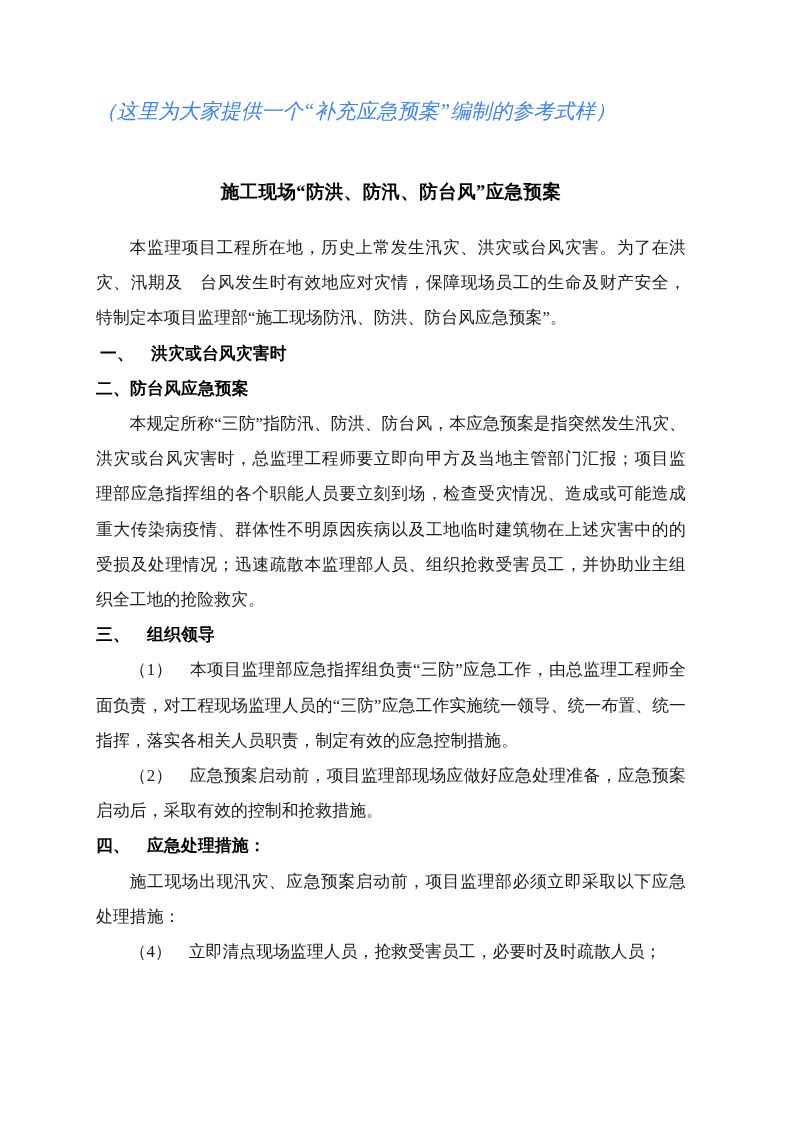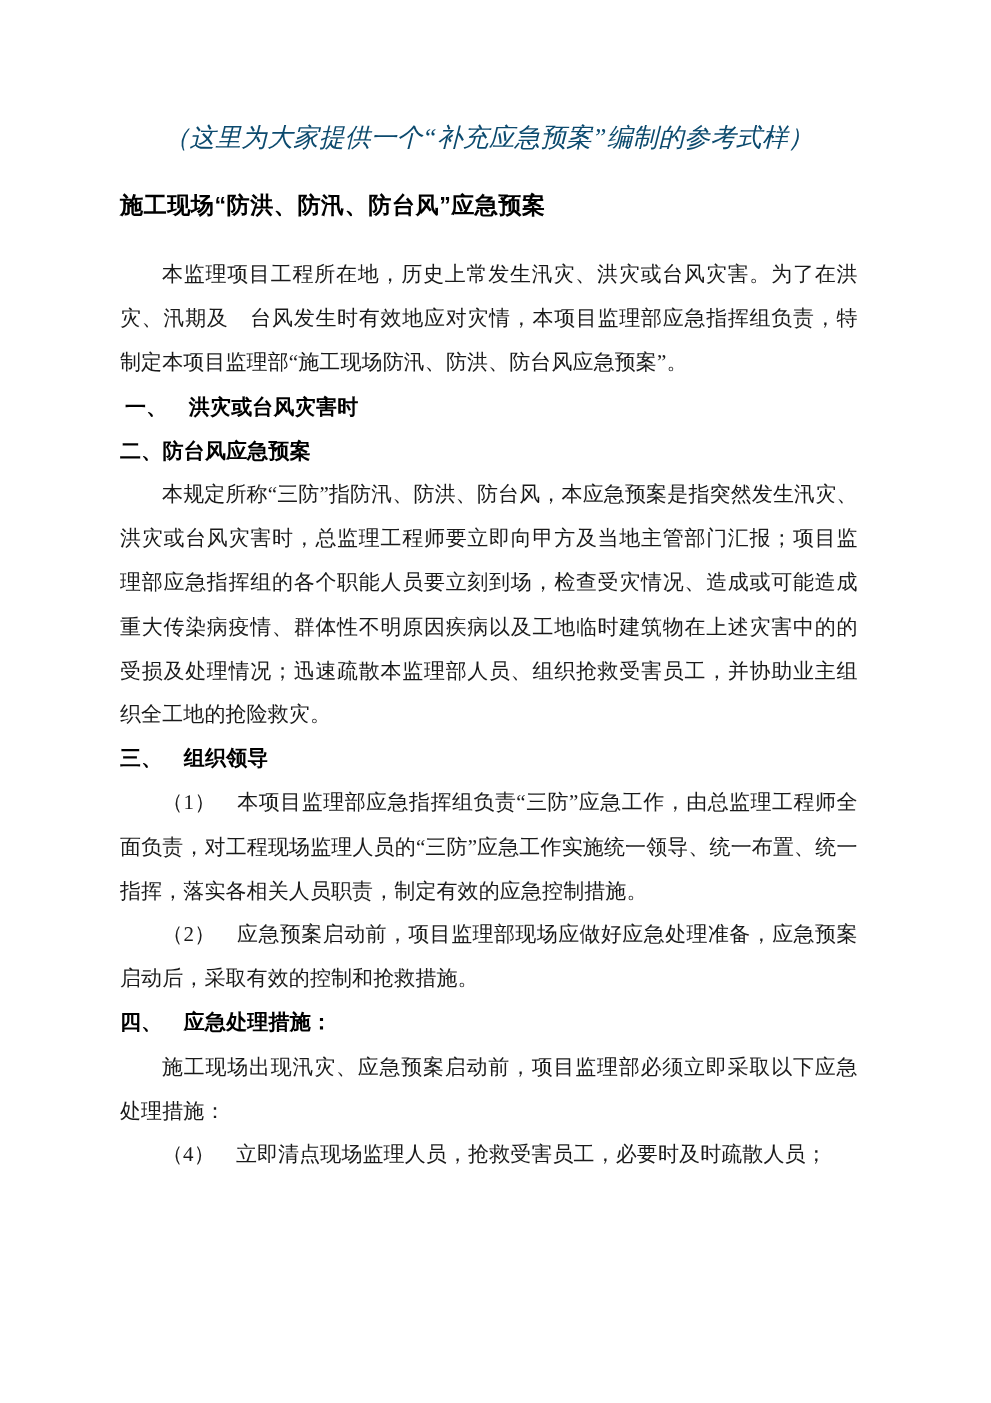--- a/index.html
+++ b/index.html
@@ -33,36 +33,36 @@
     top: 0;
     width: 590px;
   }
 
   
   .preface {
     font-family: "Liberation Serif", "DejaVu Serif", serif;
     font-style: italic;
     font-size: 20.5px;
     line-height: 30px;
-    text-align: center;
+    text-align: left;
     letter-spacing: 0.2px;
     margin-top: 96px;
-    color: #0c4a6e;
+    color: #3b82f6;
     white-space: nowrap;
   }
 
   
   .doc-title {
-    font-family: Liberation Sans, sans-serif;
+    font-family: Liberation Serif, serif;
     font-weight: 700;
     font-size: 18.5px;
     line-height: 28px;
-    text-align: left;
+    text-align: center;
     letter-spacing: 0.4px;
-    margin-top: 24px;
+    margin-top: 52px;
     color: #000000;
   }
 
   
   p.body {
     font-family: "Liberation Serif", "DejaVu Serif", serif;
     font-size: 16.8px;
     line-height: 35.2px;
     text-align: justify;
     text-justify: inter-ideograph;
@@ -94,21 +94,21 @@
 </head>
 <body>
 
 <div class="page">
   <div class="content">
 
     <div class="preface">（这里为大家提供一个“补充应急预案”编制的参考式样）</div>
 
     <div class="doc-title">施工现场“防洪、防汛、防台风”应急预案</div>
 
-    <p class="body first-para">本监理项目工程所在地，历史上常发生汛灾、洪灾或台风灾害。为了在洪灾、汛期及　台风发生时有效地应对灾情，本项目监理部应急指挥组负责，特制定本项目监理部“施工现场防汛、防洪、防台风应急预案”。</p>
+    <p class="body first-para">本监理项目工程所在地，历史上常发生汛灾、洪灾或台风灾害。为了在洪灾、汛期及　台风发生时有效地应对灾情，保障现场员工的生命及财产安全，特制定本项目监理部“施工现场防汛、防洪、防台风应急预案”。</p>
 
     <h2 class="section indent-1">一、　洪灾或台风灾害时</h2>
 
     <h2 class="section">二、防台风应急预案</h2>
     <p class="body">本规定所称“三防”指防汛、防洪、防台风，本应急预案是指突然发生汛灾、洪灾或台风灾害时，总监理工程师要立即向甲方及当地主管部门汇报；项目监理部应急指挥组的各个职能人员要立刻到场，检查受灾情况、造成或可能造成重大传染病疫情、群体性不明原因疾病以及工地临时建筑物在上述灾害中的的受损及处理情况；迅速疏散本监理部人员、组织抢救受害员工，并协助业主组织全工地的抢险救灾。</p>
 
     <h2 class="section">三、　组织领导</h2>
     <p class="body">（1）　本项目监理部应急指挥组负责“三防”应急工作，由总监理工程师全面负责，对工程现场监理人员的“三防”应急工作实施统一领导、统一布置、统一指挥，落实各相关人员职责，制定有效的应急控制措施。</p>
     <p class="body">（2）　应急预案启动前，项目监理部现场应做好应急处理准备，应急预案启动后，采取有效的控制和抢救措施。</p>
 

